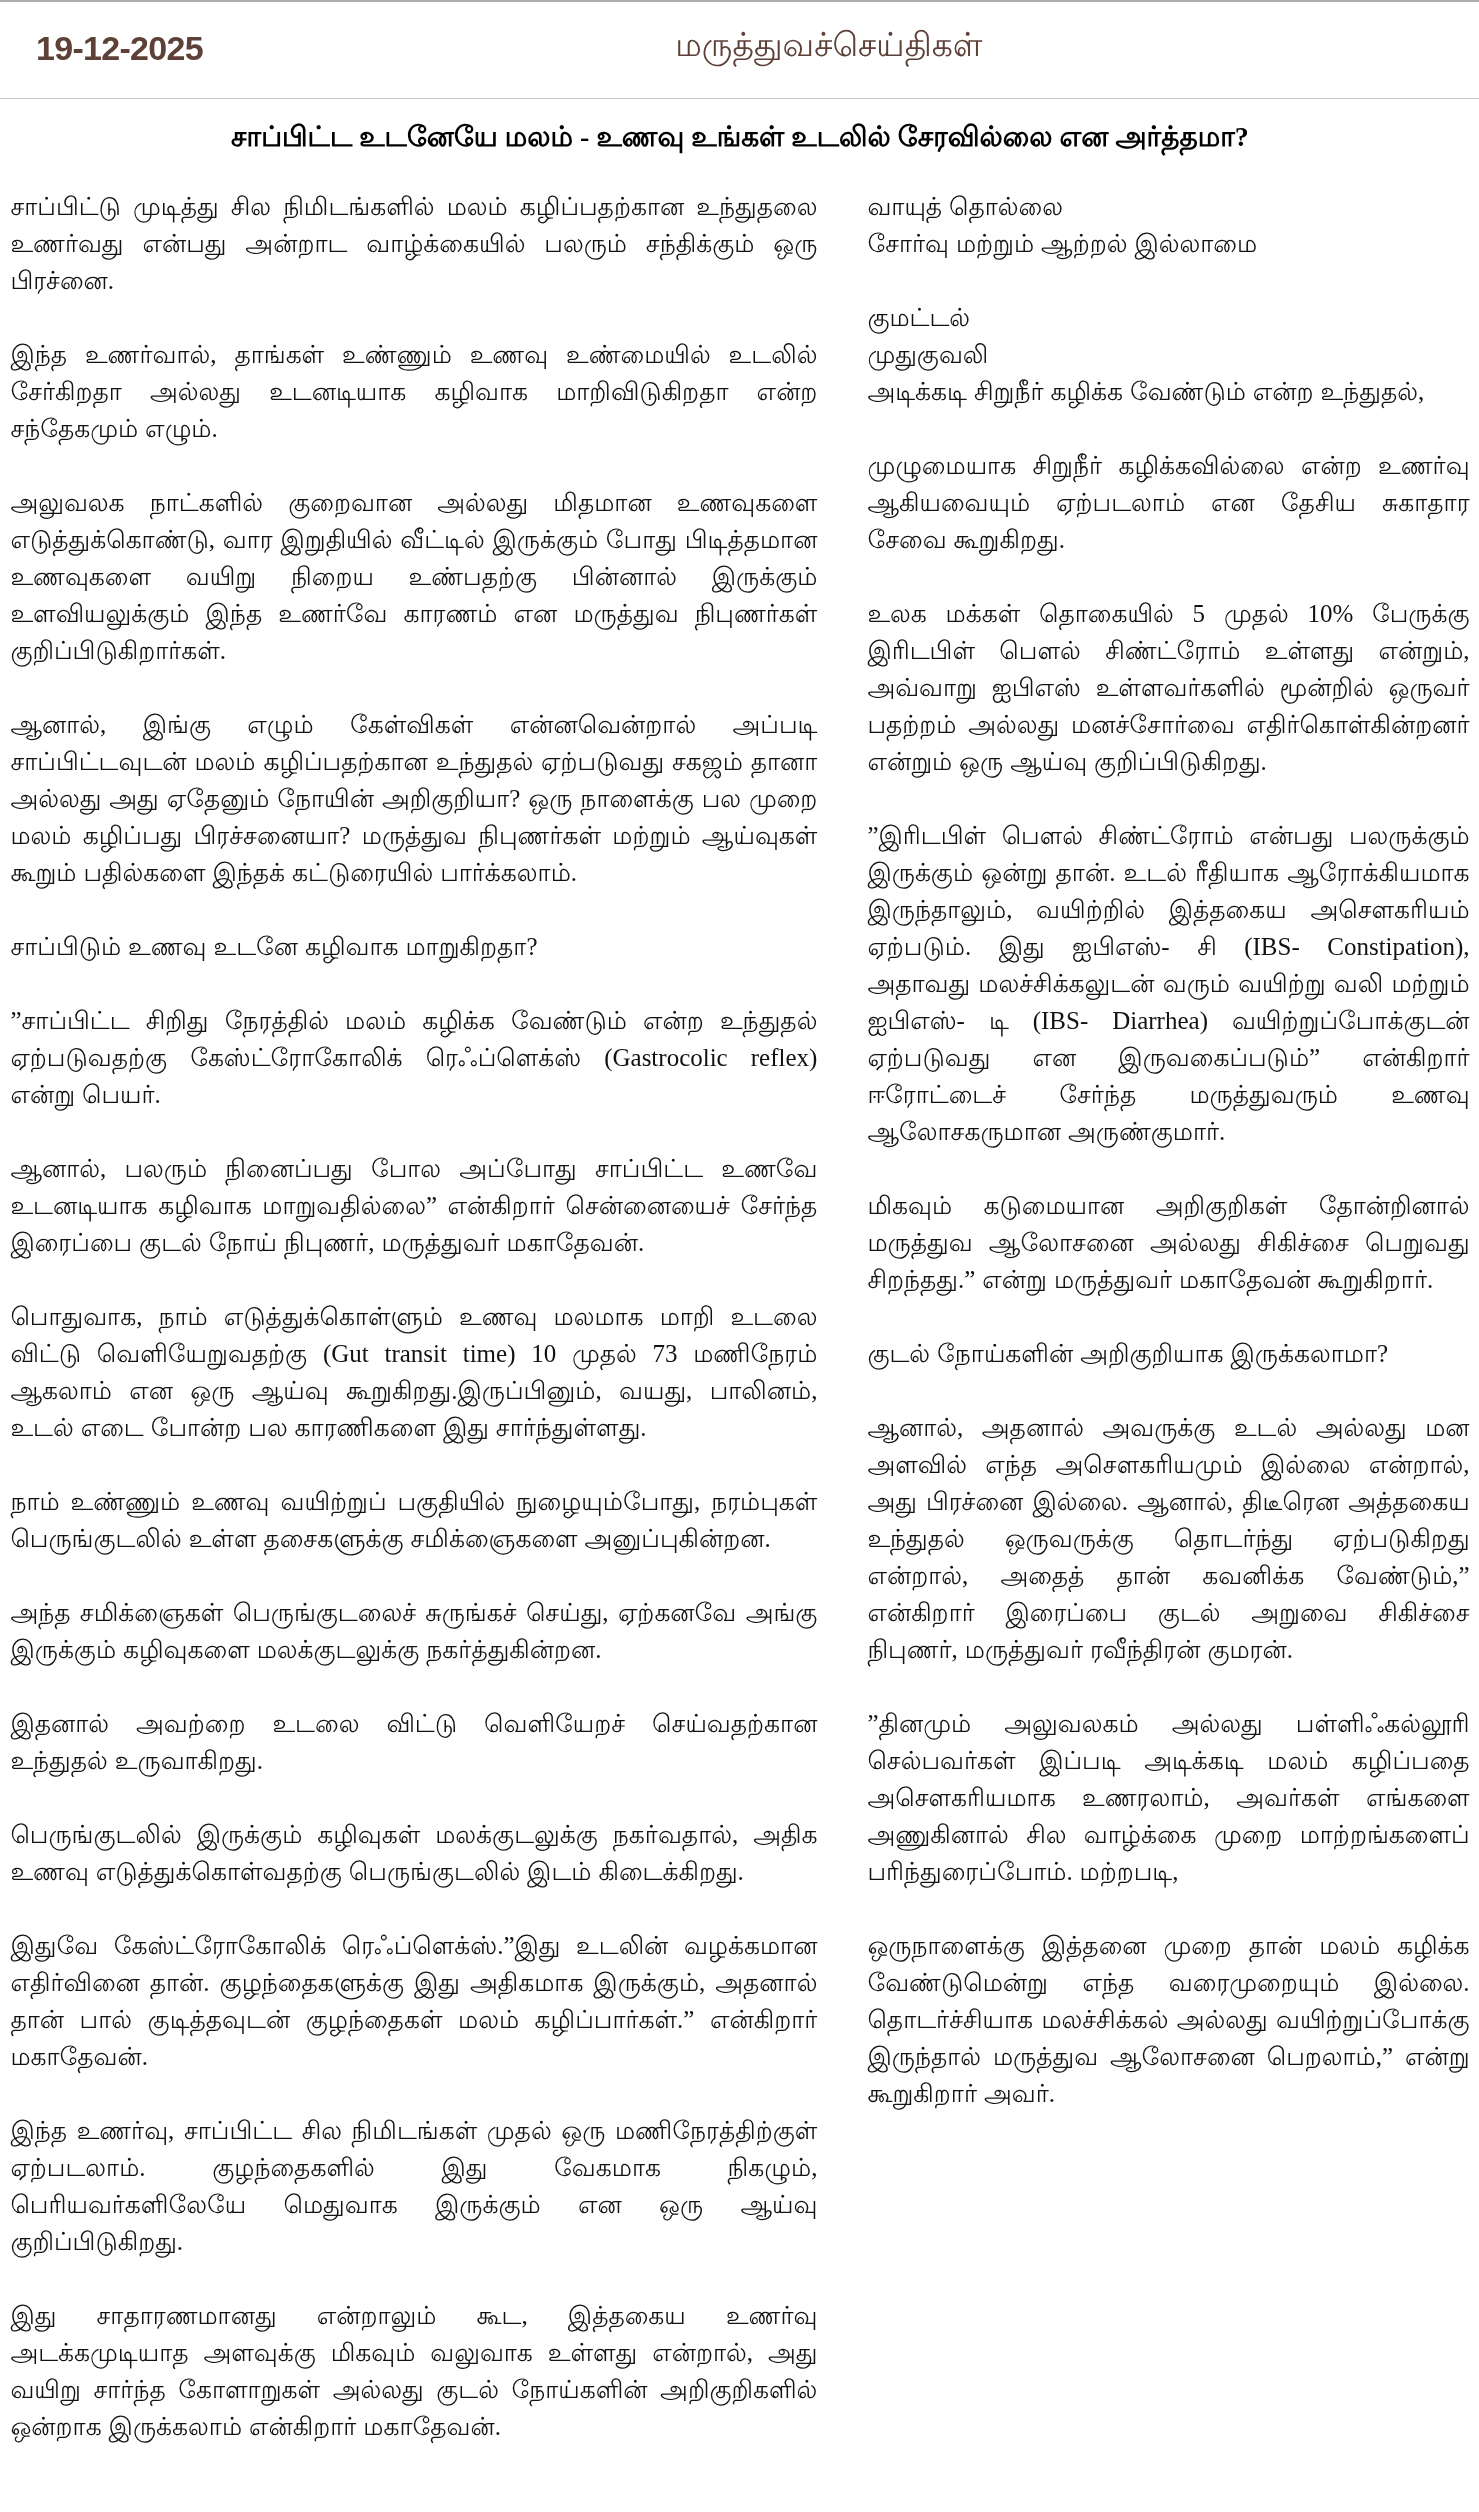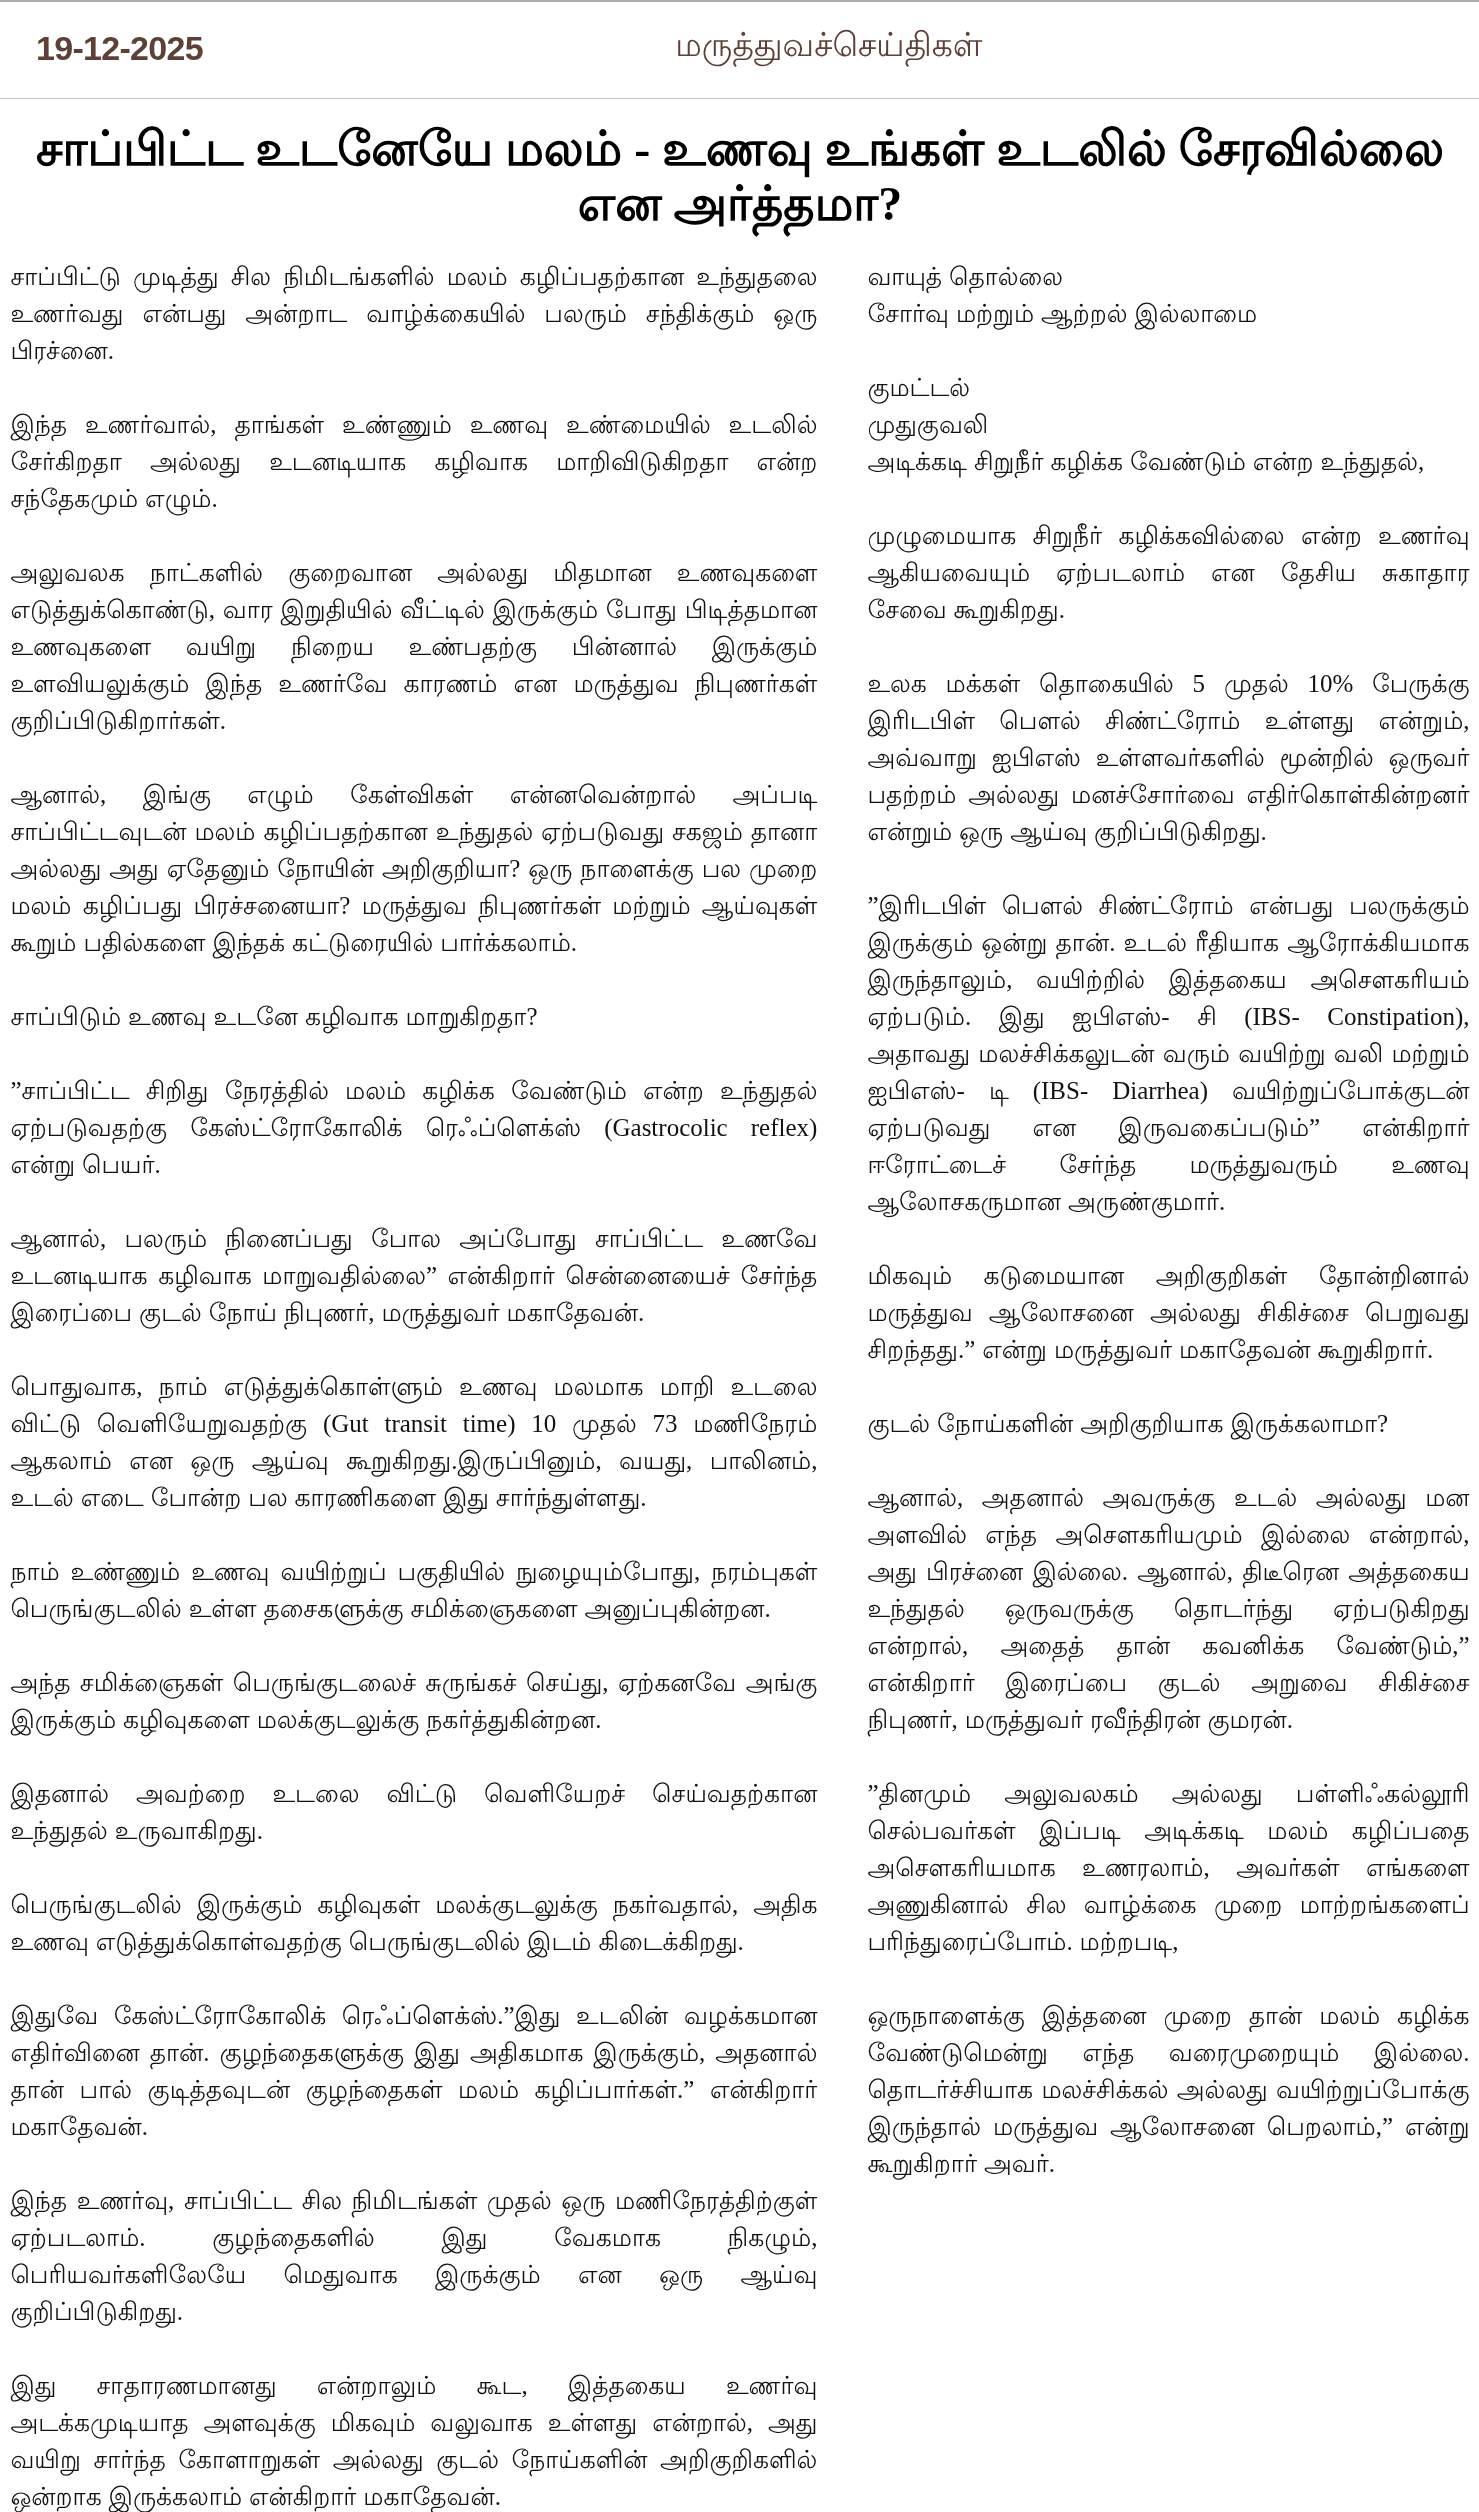--- a/index.html
+++ b/index.html
@@ -29,32 +29,32 @@
     font-size:33px;color:var(--header-accent);
     flex:1;text-align:center;
   }
   .header-publication{
     font-family:"Liberation Sans","DejaVu Sans",sans-serif;
     font-weight:bold;font-size:37px;color:var(--publication-color);
     letter-spacing:-0.7px;flex:0 0 auto;
   }
   .header-rule{border:none;border-top:1.5px solid var(--rule-gray);margin:0;}
   .article-title{
-    text-align:center;font-weight:bold;font-size:48px;
+    text-align:center;font-weight:bold;font-size:28px;
     margin:22px 13.3px 27px 13.3px;color:#000;
     line-height:1.15;
   }
   .columns{
     display:flex;gap:50px;padding:0 10.4px;align-items:flex-start;
   }
   .col{min-width:0;}
   .col-left{flex:0 0 807px;}
   .col-right{flex:1 1 auto;}
   .para{
-    font-size:25px;line-height:37px;margin:0 0 37px 0;
+    font-size:25px;line-height:37px;margin:8px 0 37px 0;
     text-align:justify;white-space:pre-line;
     word-spacing:0.7px;
   }
   .heading{
     text-align:left;
   }
 </style>
 </head>
 <body>
 

